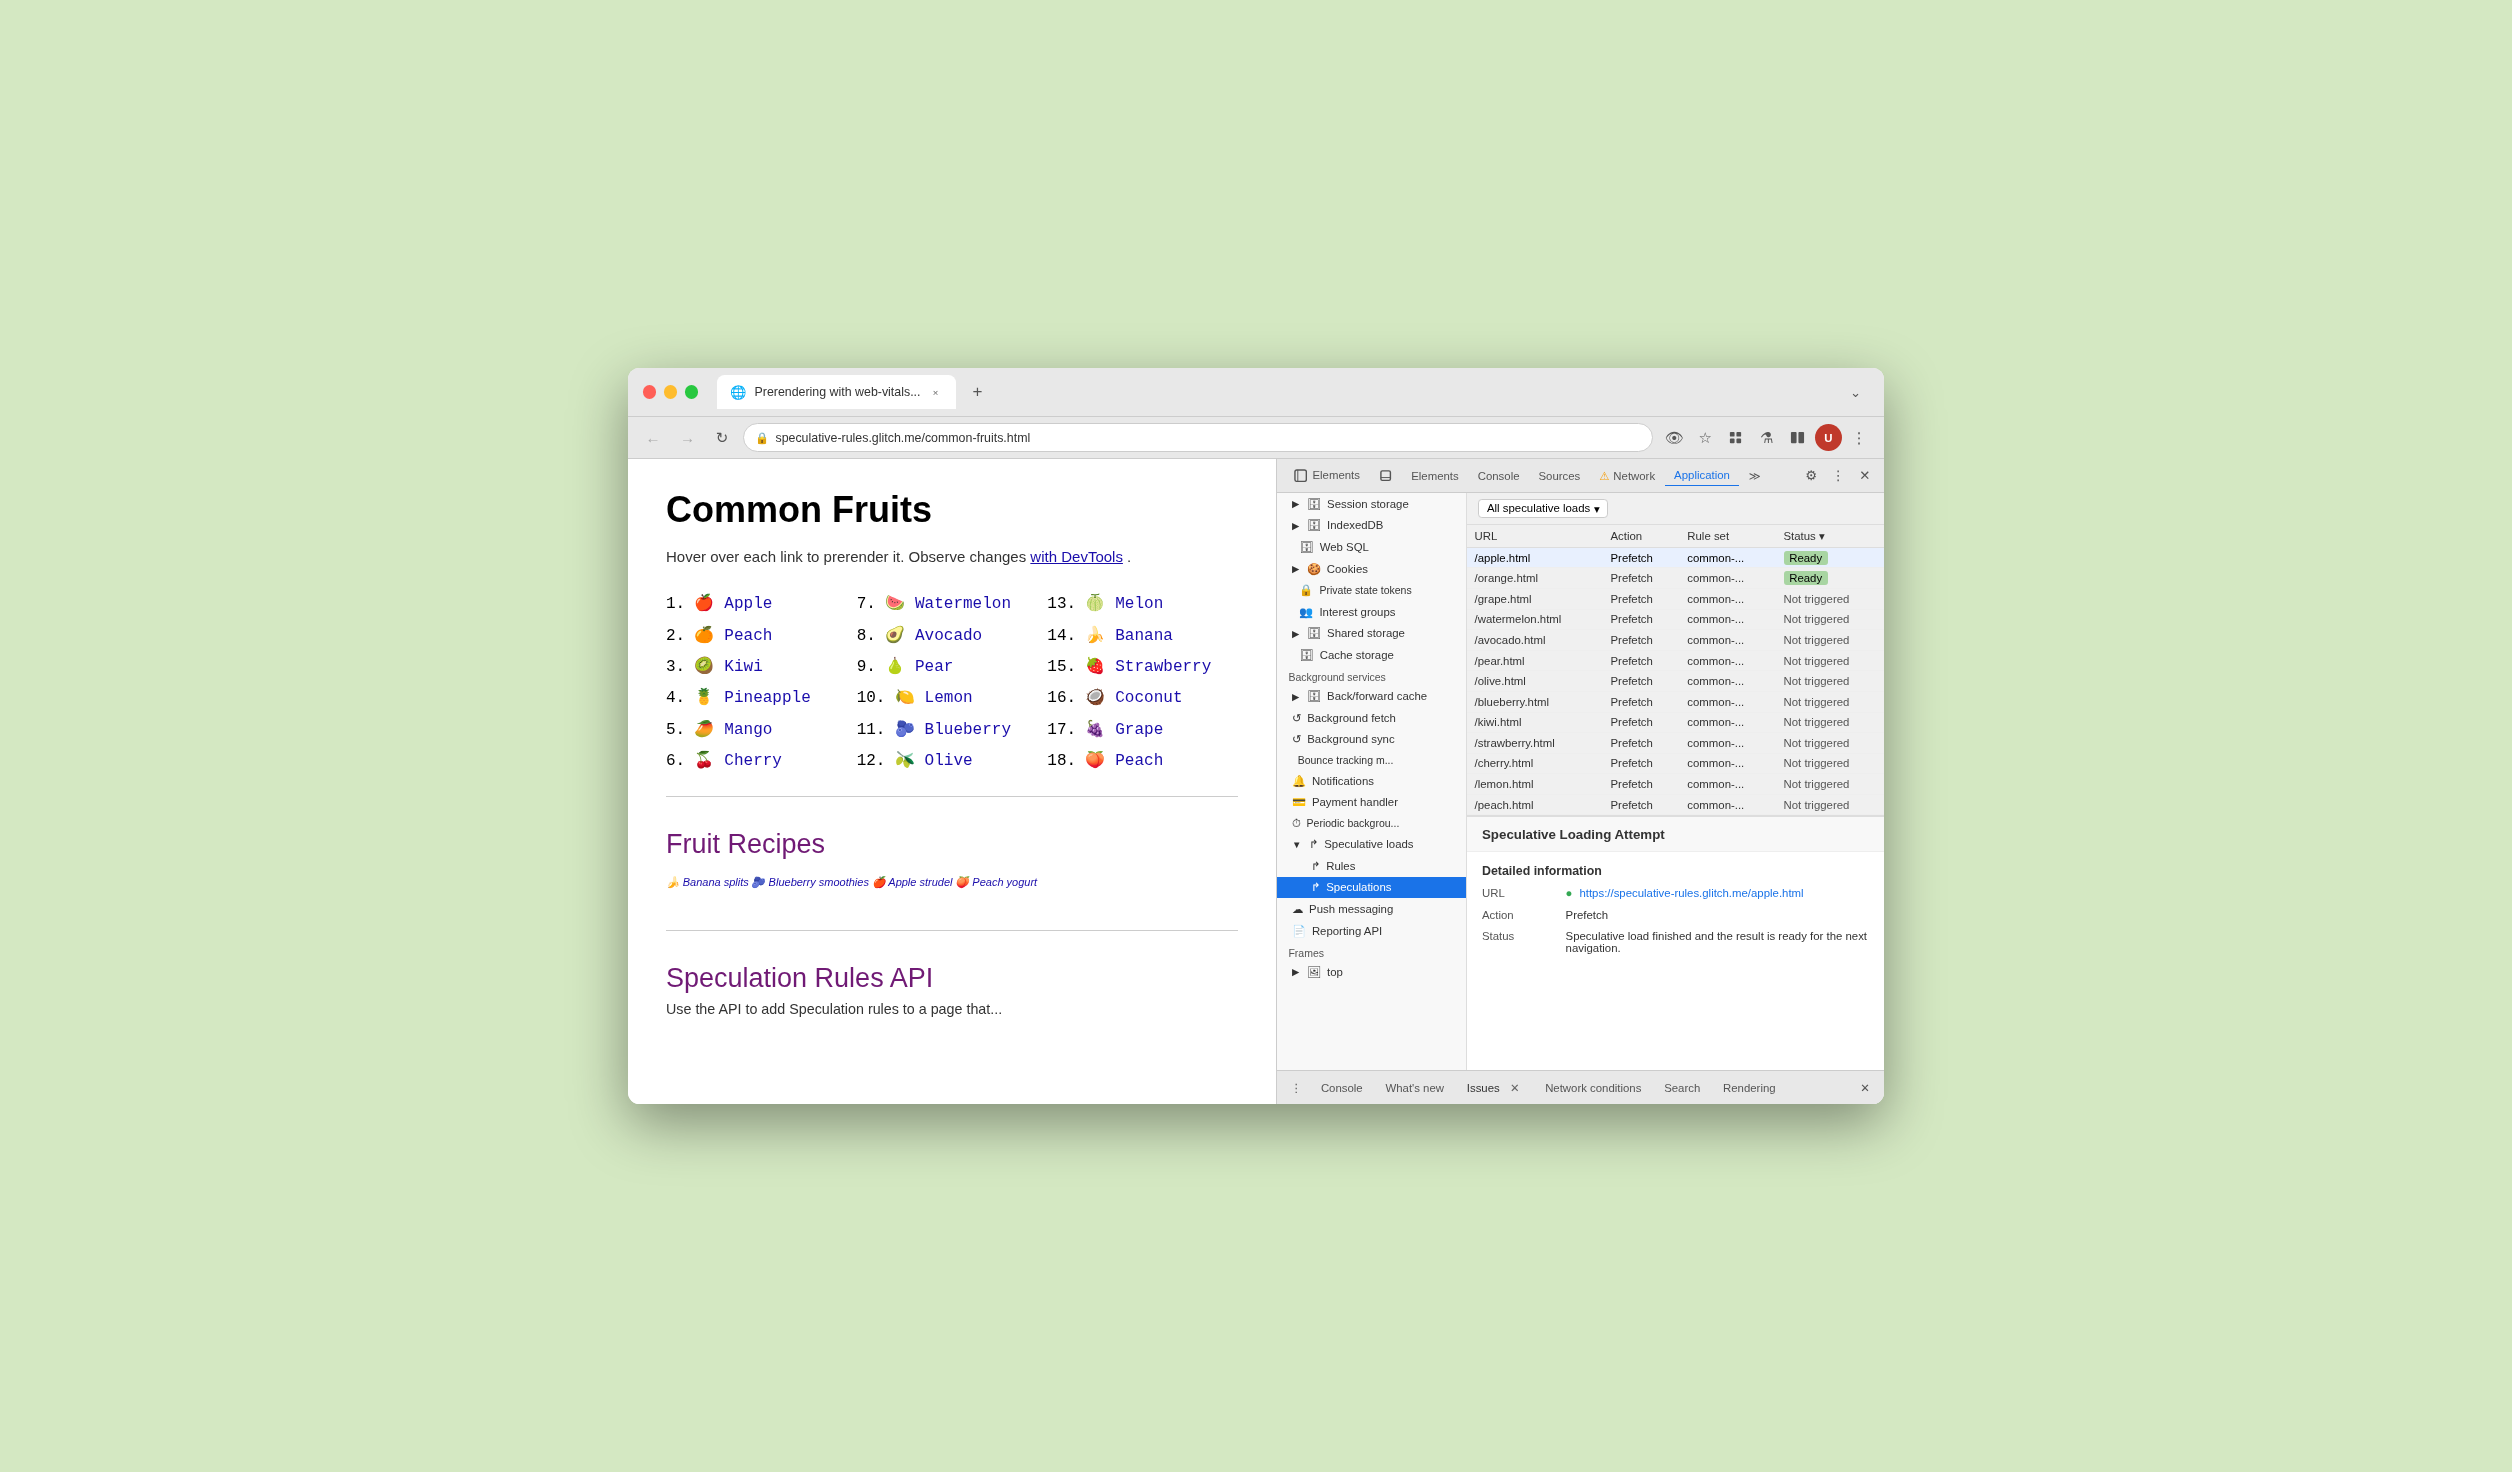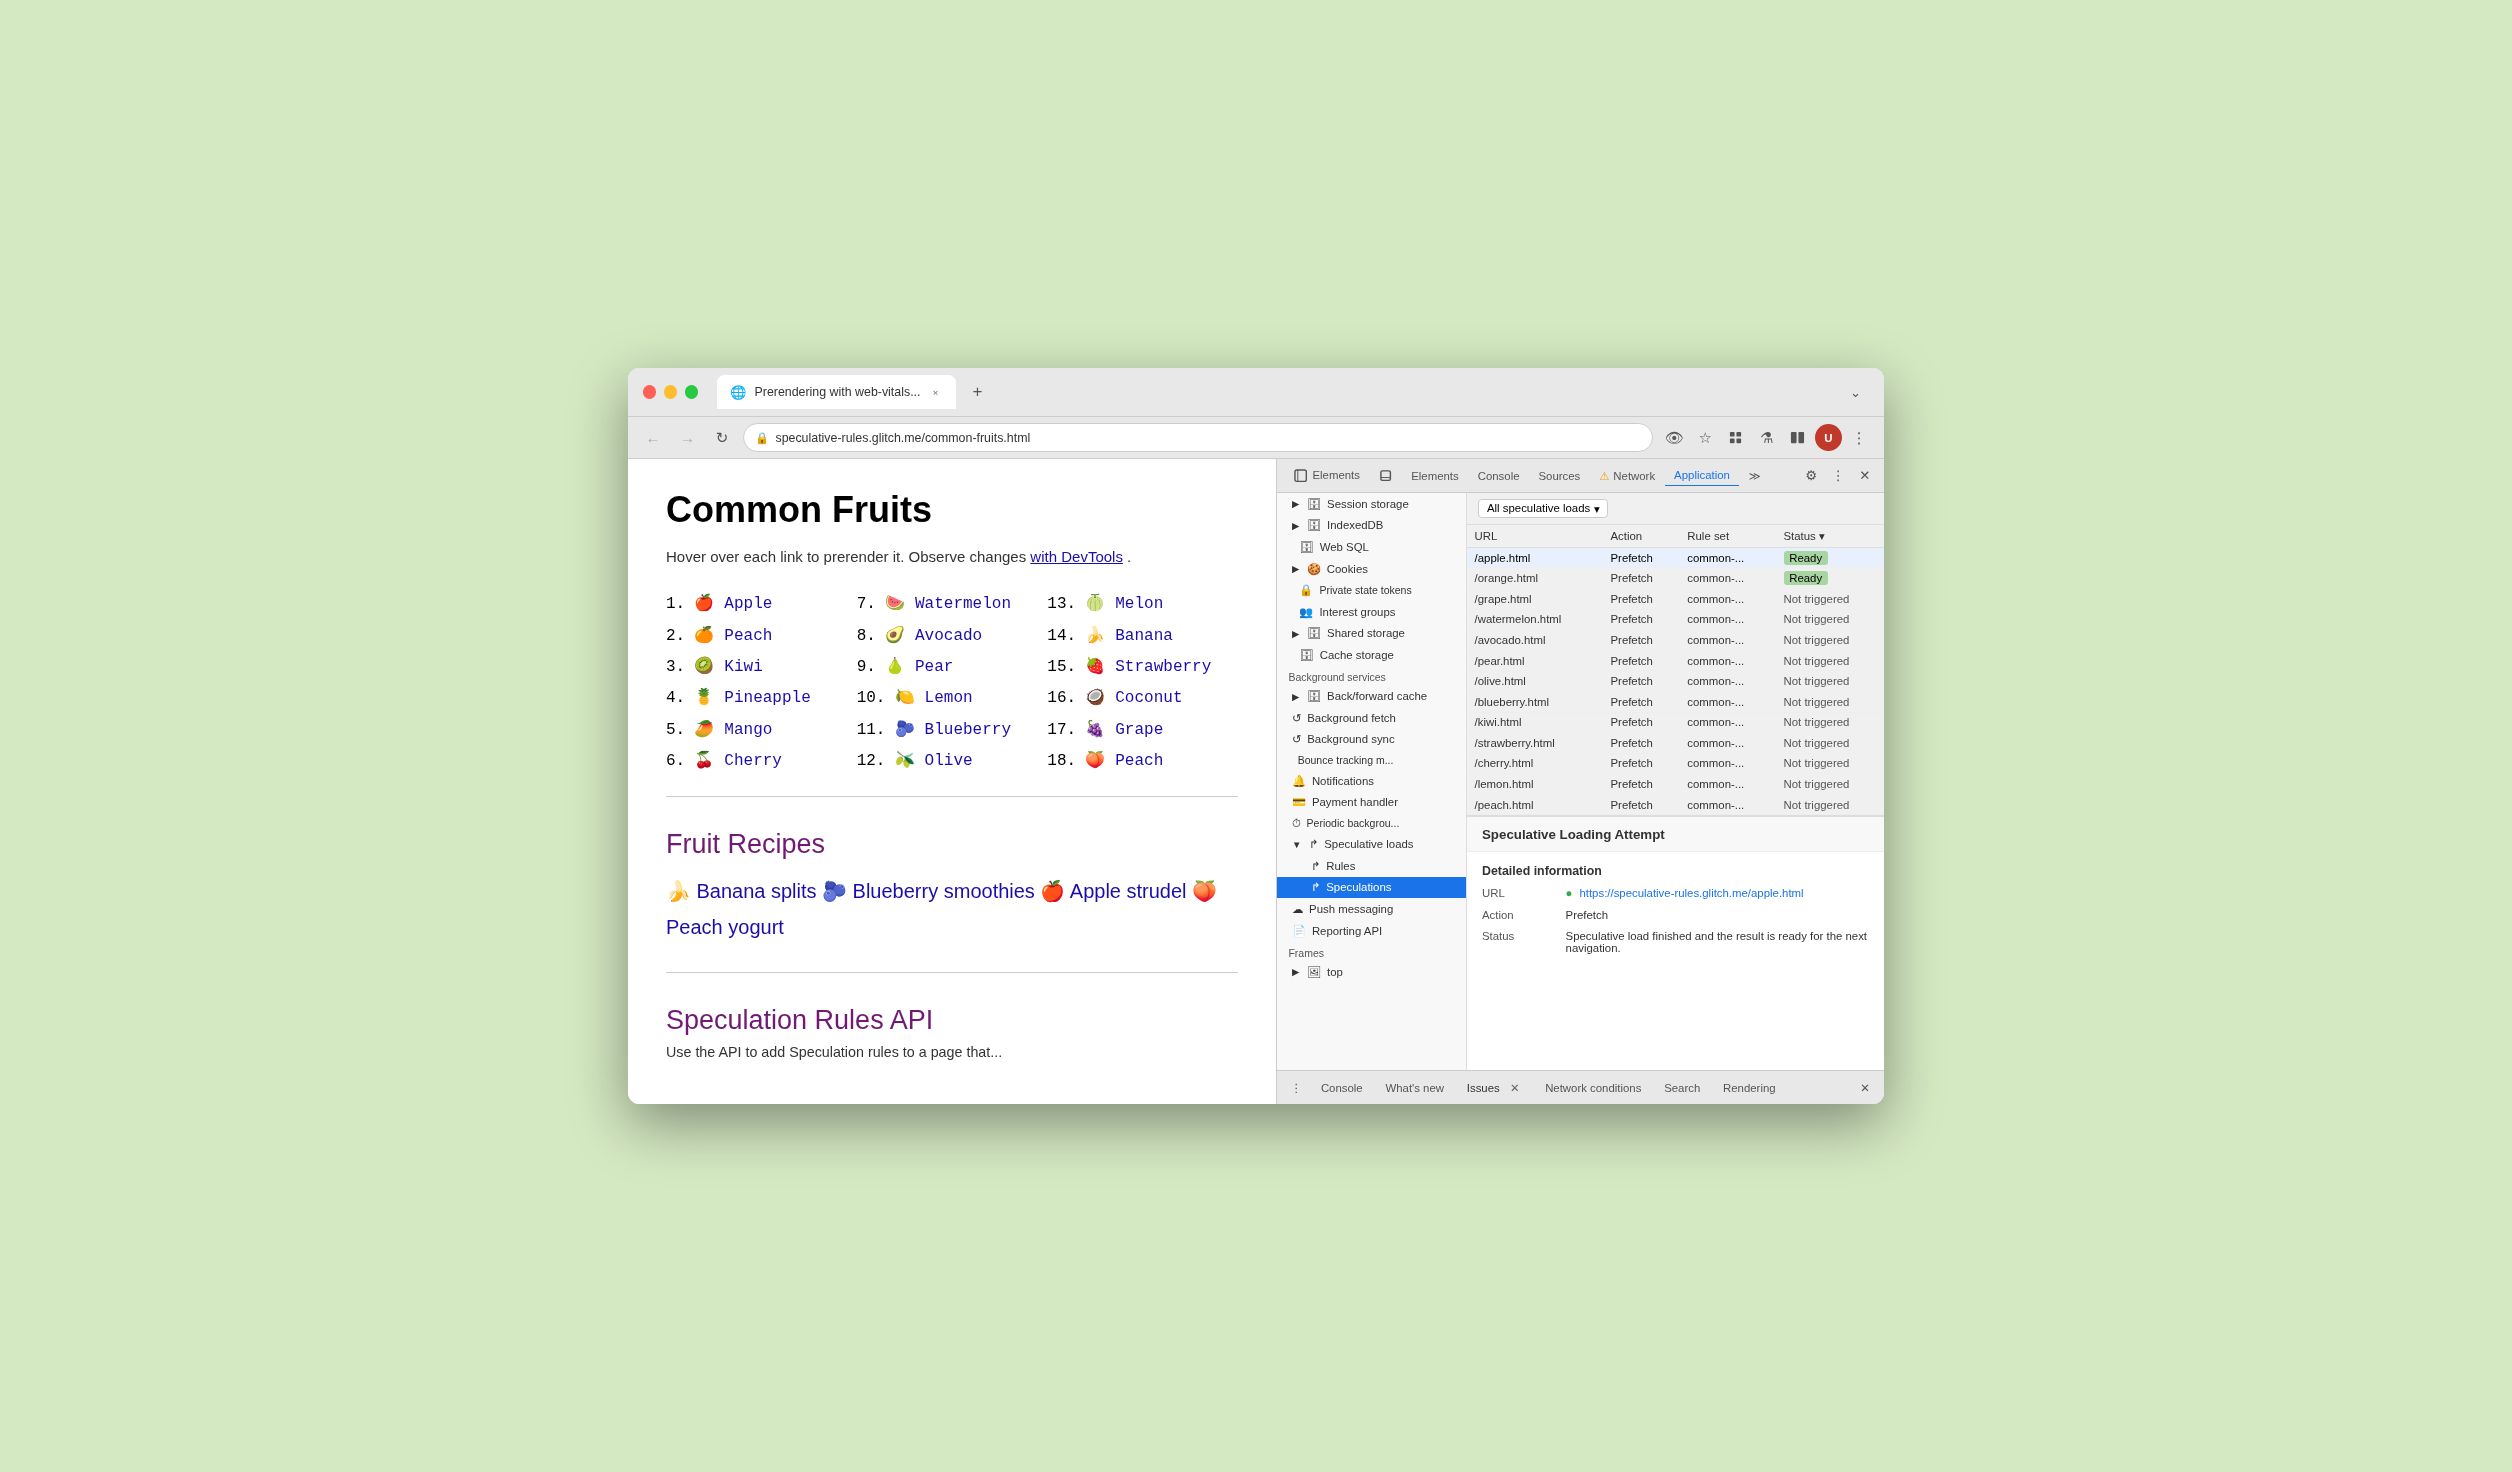--- a/index.html
+++ b/index.html
@@ -211,23 +211,24 @@
       margin: 15px 0;
     }
     .section-title {
       font-size: 27px;
       font-weight: normal;
       color: #701a75;
       margin-bottom: 13.3px;
       margin-top: 32px;
     }
     .recipes-links {
-      font-size: 20px;
+      font-size: 11px;
       line-height: 1.8;
-      margin-bottom: 27px;
+      margin-bottom: 37px;
+      font-style: italic;
     }
     .recipes-links a {
       color: #1a0dab;
       text-decoration: none;
     }
     .api-section .section-title { margin-bottom: 7.6px; }
     .api-desc {
       font-size: 14.3px;
       color: #333;
     }

